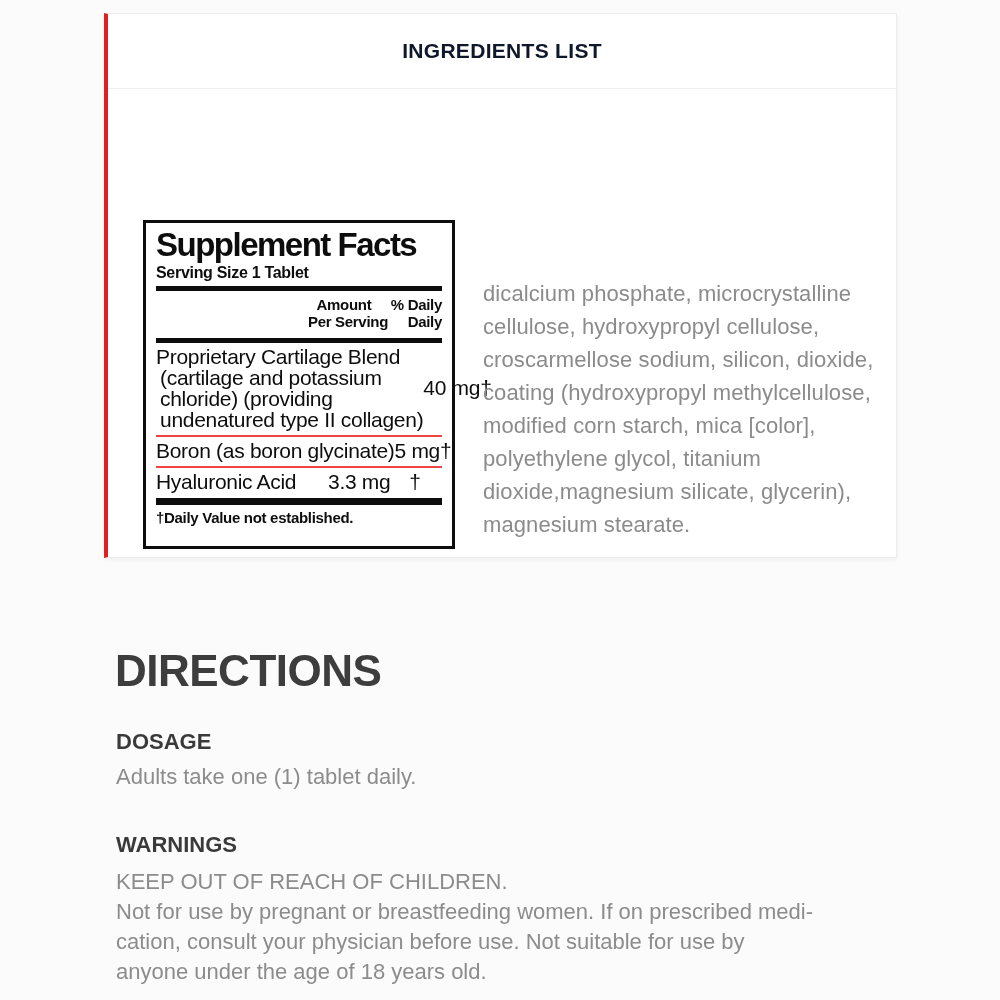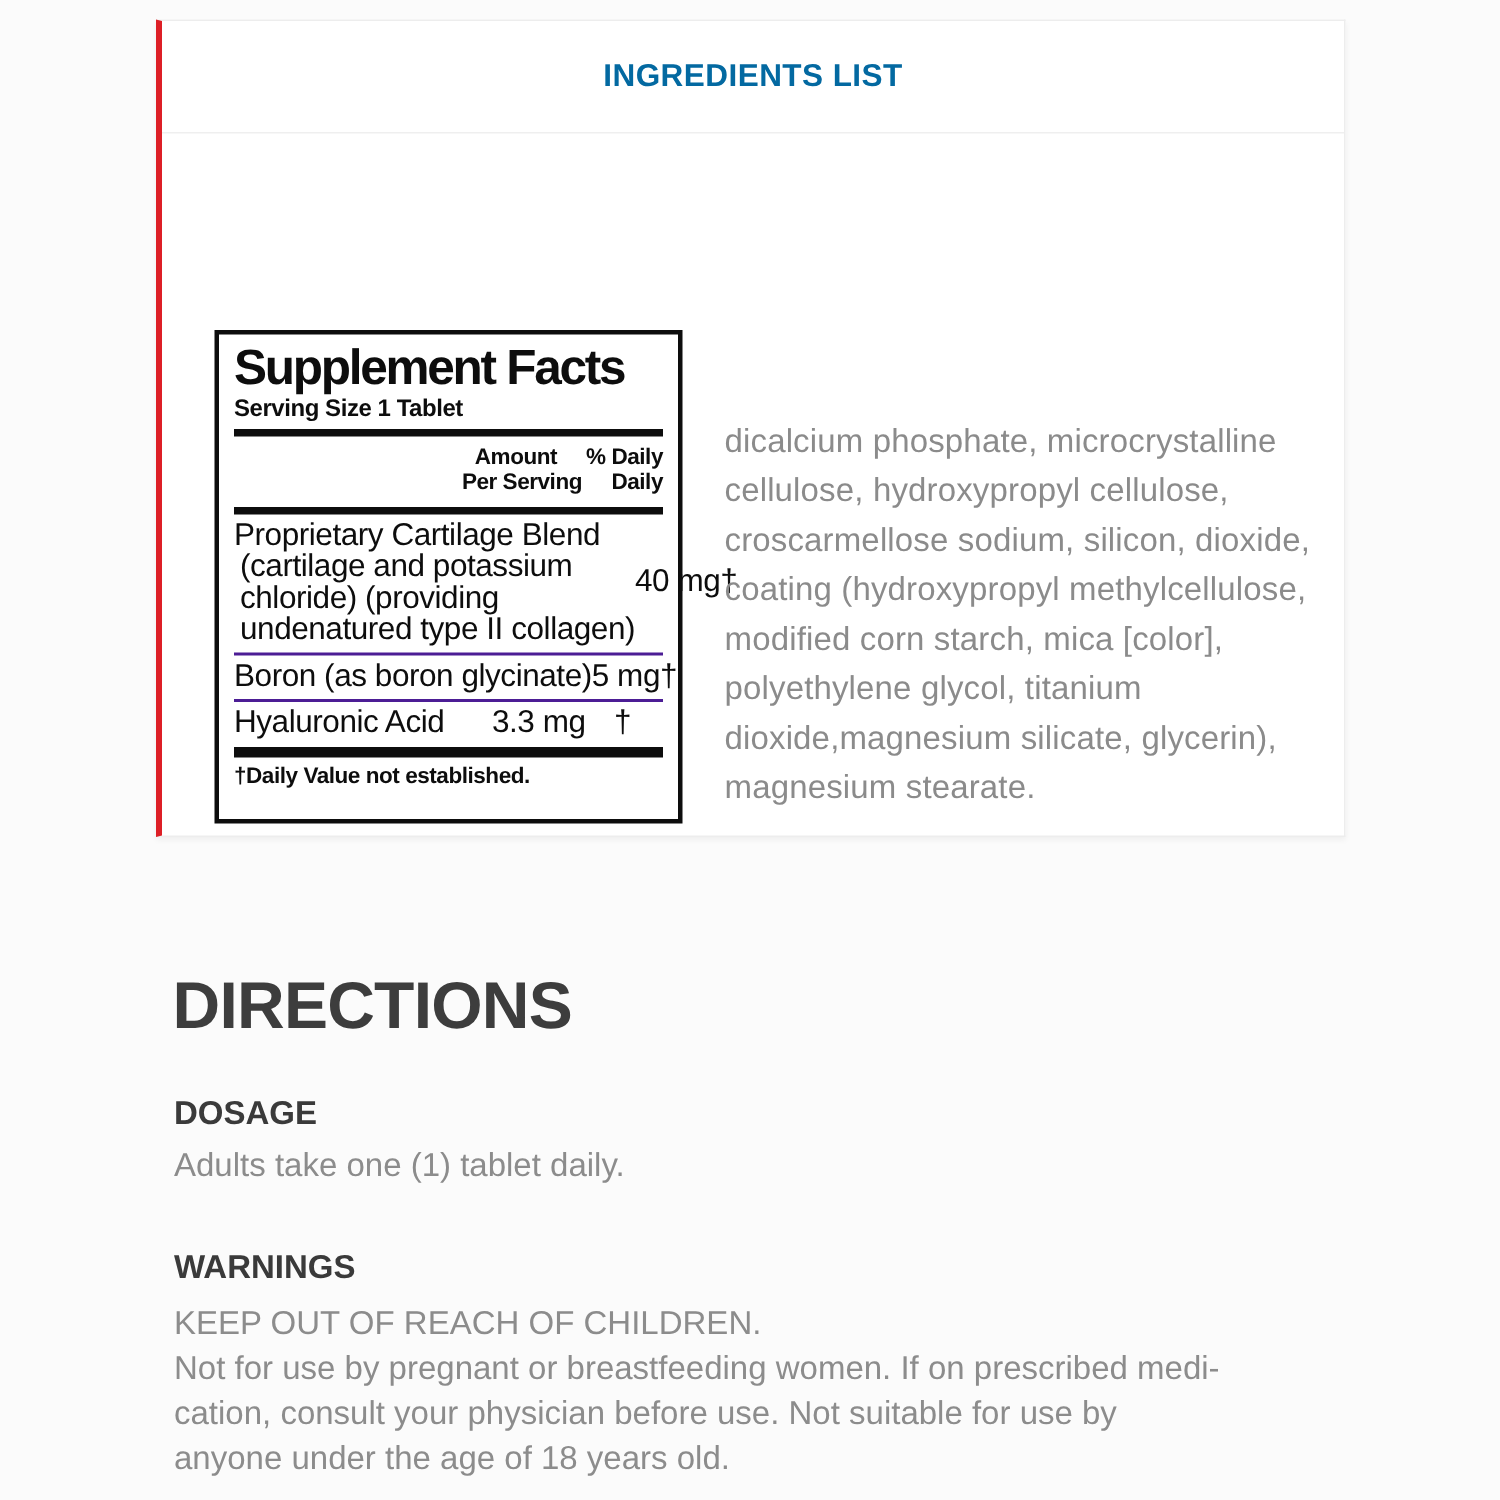--- a/index.html
+++ b/index.html
@@ -16,21 +16,21 @@
     background:#ffffff;
     border:1px solid #ededed;
     border-left:4px solid #dd1f26;
     box-shadow:0 2px 4px rgba(0,0,0,0.05);
   }
   .card-header {
     height:75px; display:flex; align-items:center; justify-content:center;
     border-bottom:1px solid #efefef;
   }
   .card-title {
-    font-size:21px; font-weight:700; color:#0369a1; letter-spacing:0.3px;
+    font-size:21px; font-weight:700; color:#0f172a; letter-spacing:0.3px;
   }
   .card-body { position:relative; width:100%; height:469px; }
 
   
   .sf-box {
     position:absolute; left:35px; top:131px; width:312px;
     background:#fff; border:3px solid #0d0d0d;
     padding:5px 10px 18px 10px;
     color:#0d0d0d; letter-spacing:-0.3px;
   }
@@ -43,21 +43,21 @@
   .b5 { height:5px; margin-top:4px; }
   .b7 { height:7px; margin-top:1px; }
   .sf-head {
     display:flex; justify-content:flex-end; align-items:flex-end;
     padding:5px 0 4px 0; font-size:15px; font-weight:700; line-height:17px;
   }
   .amt-col { text-align:center; }
   .amt-col .l1 { padding-right:8px; }
   .dv-col { width:54px; text-align:right; }
   .sf-row { display:flex; align-items:center; padding:3px 0 5px 0; font-size:21px; line-height:21px; }
-  .sf-row.sep { border-top:2px solid #4c1d95; }
+  .sf-row.sep { border-top:2px solid #ef4444; }
   .sf-name { flex:1; }
   .sf-name .main { white-space:nowrap; }
   .sf-sub { padding-left:4px; white-space:nowrap; }
   .sf-amt { width:60px; text-align:right; white-space:nowrap; }
   .sf-dv { width:54px; text-align:center; }
   .sf-footnote { font-size:15px; font-weight:700; padding:4px 0 2px 0; }
 
   
   .ingredients {
     position:absolute; left:375px; top:146px; width:412px;

